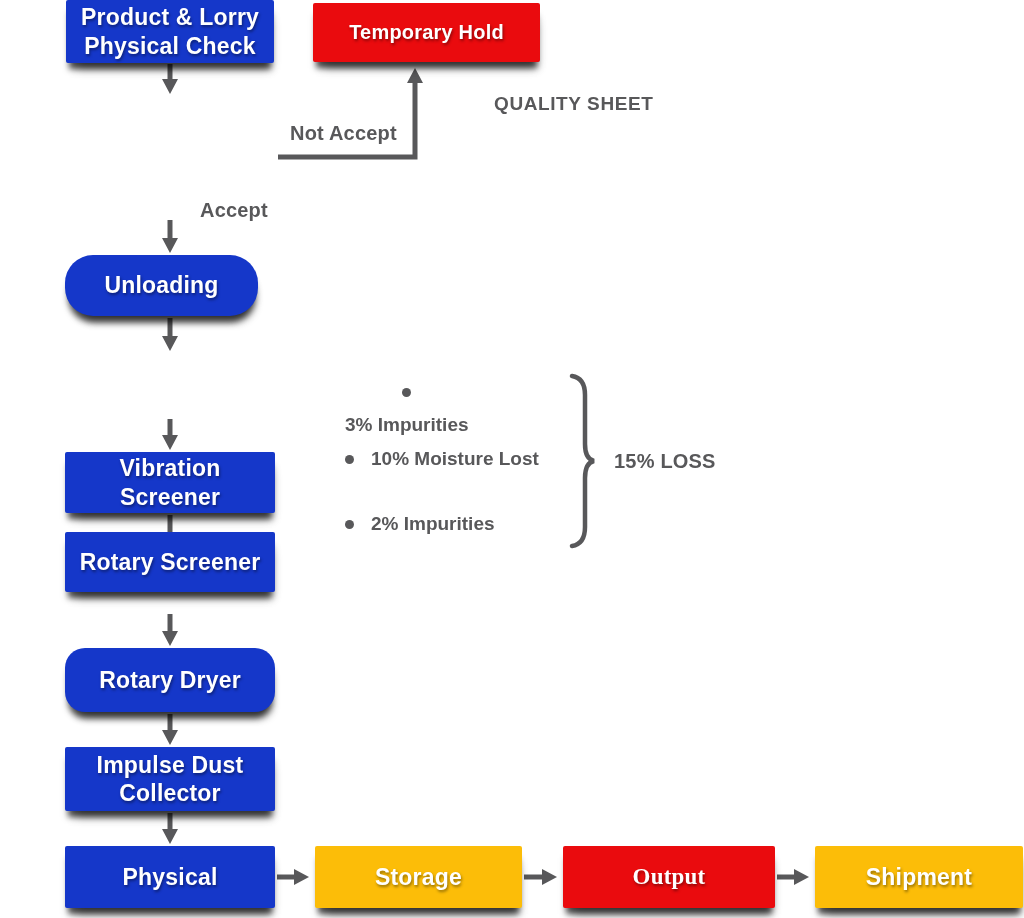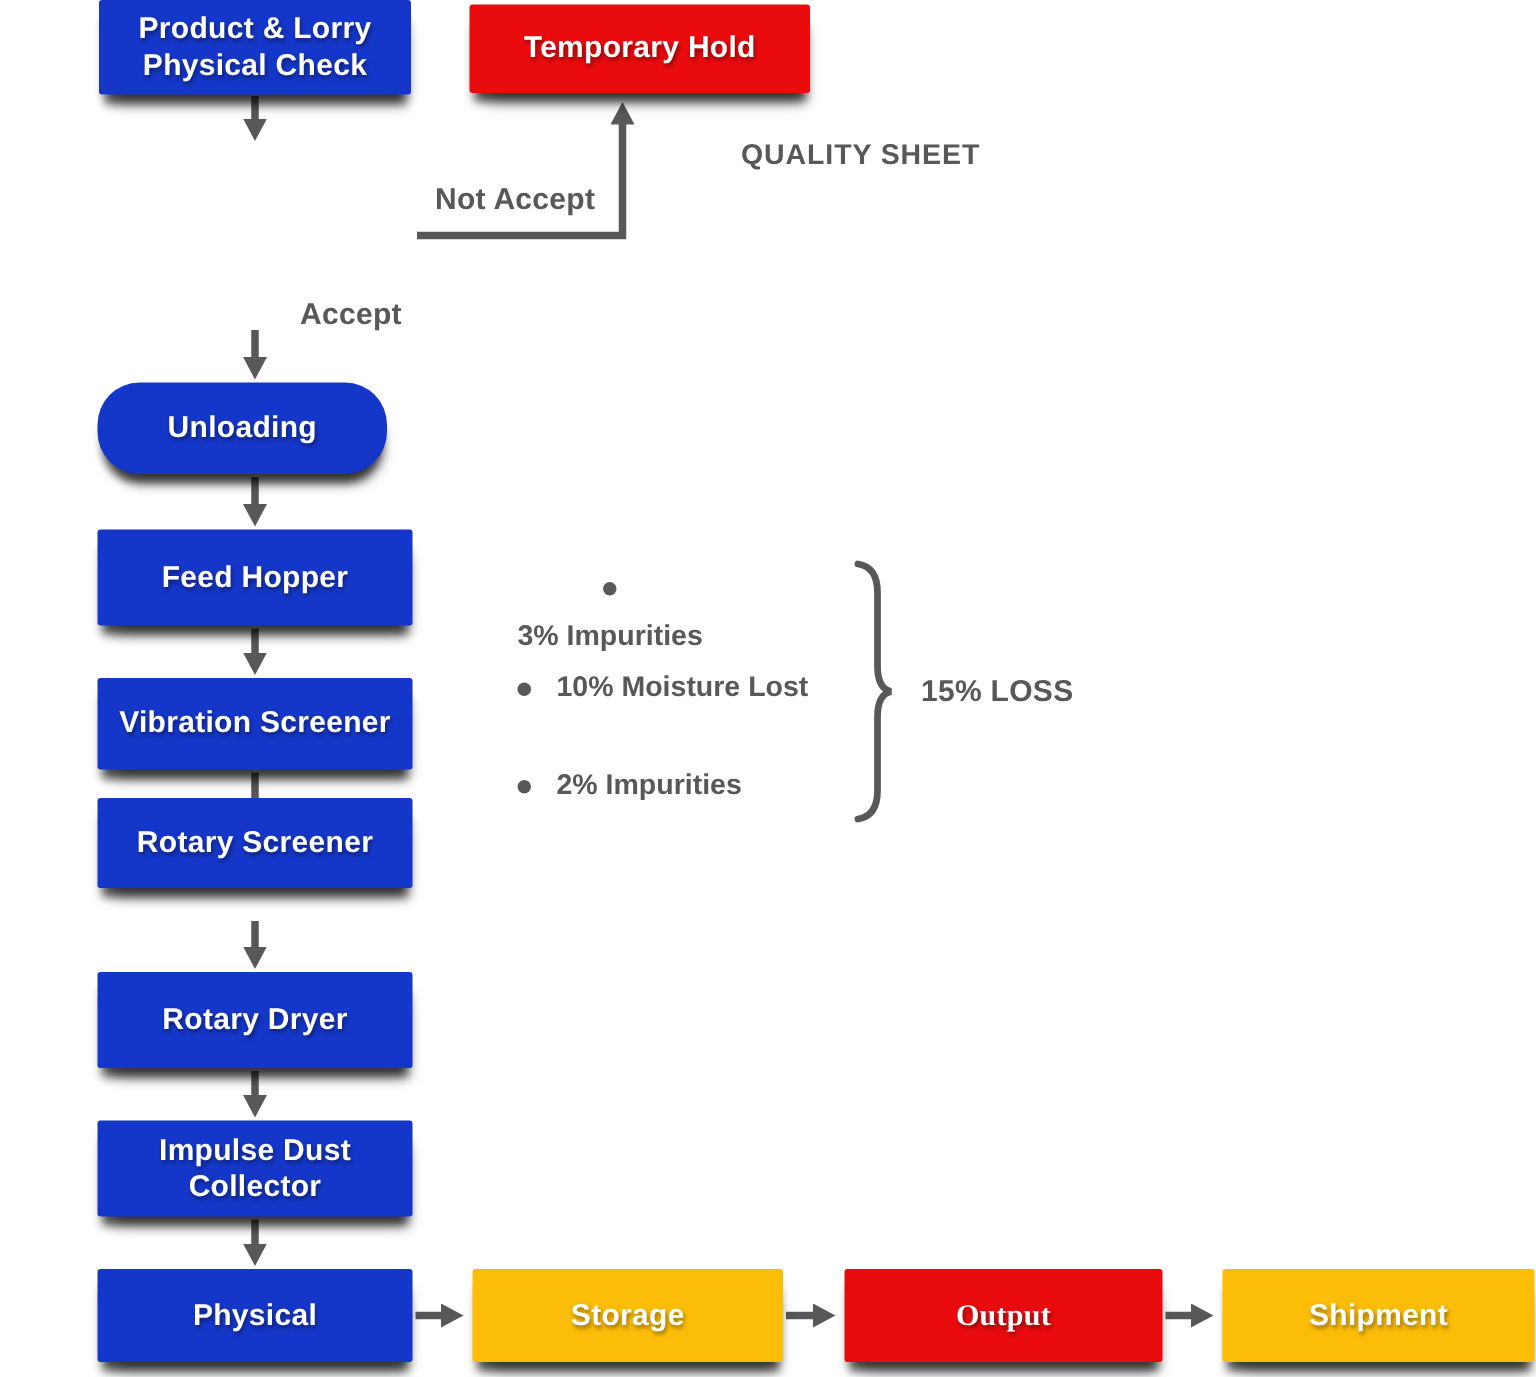--- a/index.html
+++ b/index.html
@@ -18,36 +18,36 @@
   }
   .canvas{position:relative;width:1024px;height:918px;background:var(--background);}
   .connectors{position:absolute;left:0;top:0;width:1024px;height:918px;pointer-events:none;}
   .connectors path{stroke:var(--gray);fill:none;}
   .connectors .arrowline{stroke-width:5;}
   .connectors .braceline{stroke-width:4.5;stroke-linecap:round;}
   .connectors marker path{fill:var(--gray);stroke:none;}
 
   .node{
     position:absolute;display:flex;align-items:center;justify-content:center;
-    text-align:center;color:var(--node_text);font-weight:800;font-size:20px;
+    text-align:center;color:var(--node_text);font-weight:800;font-size:23px;
     line-height:1.22;letter-spacing:.2px;border-radius:2px;
     box-shadow:0 9px 6px -3px rgba(0,0,0,.68), 3px 12px 10px -7px rgba(0,0,0,.45);
   }
   .node .lbl{padding:0 10px;text-shadow:1px 2px 3px rgba(0,0,0,.42);}
   .node.blue{background:var(--blue);}
   .node.red{background:var(--red);}
   .node.yellow{background:var(--yellow);}
 
   .n-product{left:66px;top:0;width:208px;height:63px;}
   .n-hold{left:313px;top:3px;width:227px;height:59px;font-size:20px;}
   .n-unloading{left:65px;top:255px;width:193px;height:61px;border-radius:28px;}
   .n-feedhopper{left:65px;top:353px;width:210px;height:64px;}
   .n-vibration{left:65px;top:452px;width:210px;height:61px;}
   .n-rotscreener{left:65px;top:532px;width:210px;height:60px;text-align:center;}
-  .n-rotdryer{left:65px;top:648px;width:210px;height:64px;}
+  .n-rotdryer{left:65px;top:648px;width:210px;height:64px;border-radius:20px;}
   .n-impulse{left:65px;top:747px;width:210px;height:64px;}
   .n-cooling{left:65px;top:846px;width:210px;height:62px;}
   .n-storage{left:315px;top:846px;width:207px;height:62px;}
   .n-output{left:563px;top:846px;width:212px;height:62px;font-family:Liberation Serif, serif;}
   .n-shipment{left:815px;top:846px;width:208px;height:62px;}
 
   .diamond-wrap{
     position:absolute;left:62px;top:98px;width:216px;height:119px;
     filter:drop-shadow(-5px 8px 2px rgba(28,28,28,.82));
   }
@@ -112,23 +112,20 @@
   </div>
 
 
   <div class="glabel l-notaccept">Not Accept</div>
   <div class="glabel l-accept">Accept</div>
   <div class="glabel l-qualitysheet">QUALITY SHEET</div>
 
   <div class="node blue n-unloading">
     <span class="lbl">Unloading</span>
   </div>
-  <div class="node blue n-feedhopper">
-    <span class="lbl">Feed Hopper</span>
-  </div>
   <div class="node blue n-vibration">
     <span class="lbl">Vibration Screener</span>
   </div>
   <div class="node blue n-rotscreener">
     <span class="lbl">Rotary Screener</span>
   </div>
   <div class="node blue n-rotdryer">
     <span class="lbl">Rotary Dryer</span>
   </div>
   <div class="node blue n-impulse">

